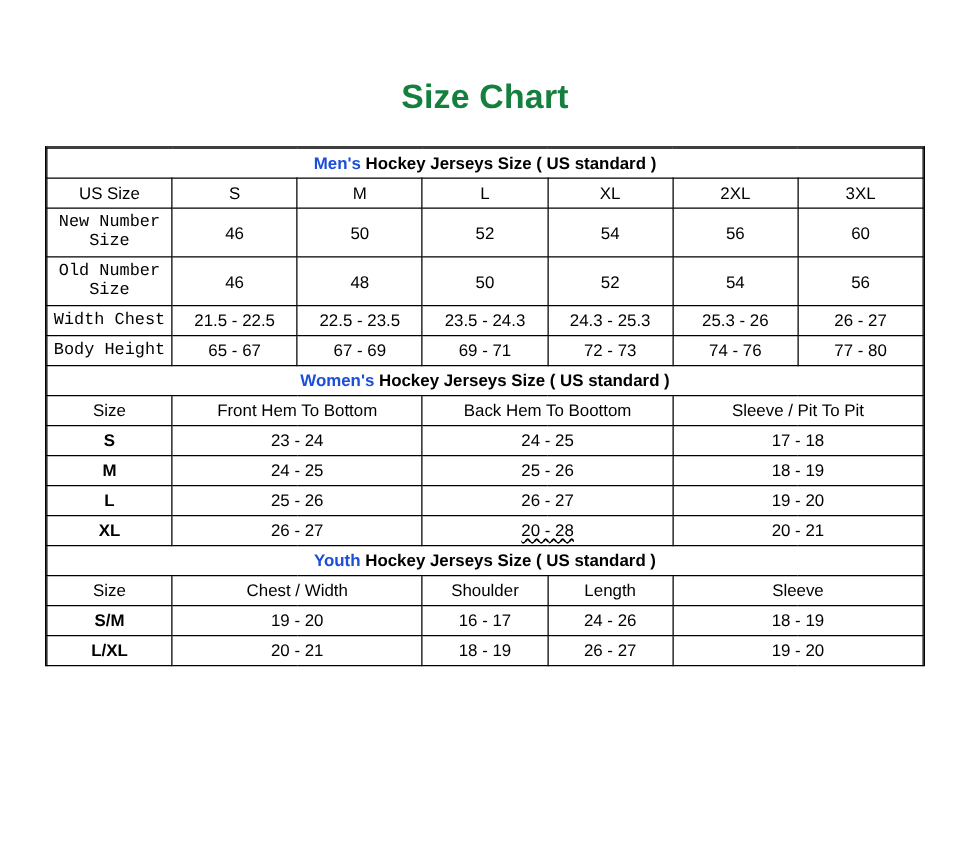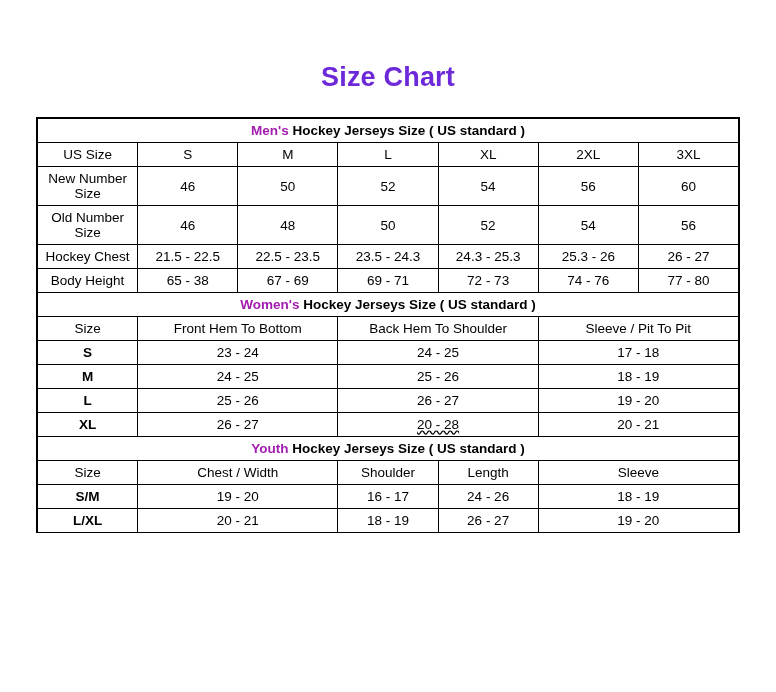--- a/index.html
+++ b/index.html
@@ -15,21 +15,21 @@
     overflow: hidden;
   }
   .page {
     position: relative;
     width: 776px;
     height: 692px;
     box-sizing: border-box;
   }
   .title {
     text-align: center;
-    color: #6d28d9;
+    color: #15803d;
     font-size: 27px;
     font-weight: bold;
     padding-top: 62px;
     padding-bottom: 0;
     letter-spacing: 0.2px;
   }
   .chart-wrap {
     margin: 24px 36px 0 36px;
     border: 1px solid #000;
     border-bottom: none;
@@ -50,27 +50,28 @@
   }
   
   .band td {
     background: #ffff00;
     font-weight: bold;
     font-size: 15px;
     padding: 5px 2px;
     height: 27px;
   }
   .band .accent {
-    color: #a21caf;
+    color: #1d4ed8;
   }
   .hdr td {
     font-weight: normal;
   }
   .rowlabel {
     font-weight: normal;
+    font-family: Liberation Mono, monospace;
   }
   .bold {
     font-weight: bold;
   }
   .wavy {
     text-decoration: underline;
     text-decoration-style: wavy;
     text-decoration-color: #000;
   }
 </style>
@@ -109,45 +110,45 @@
         <tr>
           <td class="rowlabel">Old Number Size</td>
           <td>46</td>
           <td>48</td>
           <td>50</td>
           <td>52</td>
           <td>54</td>
           <td>56</td>
         </tr>
         <tr>
-          <td class="rowlabel">Hockey Chest</td>
+          <td class="rowlabel">Width Chest</td>
           <td>21.5 - 22.5</td>
           <td>22.5 - 23.5</td>
           <td>23.5 - 24.3</td>
           <td>24.3 - 25.3</td>
           <td>25.3 - 26</td>
           <td>26 - 27</td>
         </tr>
         <tr>
           <td class="rowlabel">Body Height</td>
-          <td>65 - 38</td>
+          <td>65 - 67</td>
           <td>67 - 69</td>
           <td>69 - 71</td>
           <td>72 - 73</td>
           <td>74 - 76</td>
           <td>77 - 80</td>
         </tr>
 
         <tr class="band">
           <td colspan="7"><span class="accent">Women's</span><span> Hockey Jerseys Size ( US standard )</span></td>
         </tr>
         <tr class="hdr">
           <td>Size</td>
           <td colspan="2">Front Hem To Bottom</td>
-          <td colspan="2">Back Hem To Shoulder</td>
+          <td colspan="2">Back Hem To Boottom</td>
           <td colspan="2">Sleeve / Pit To Pit</td>
         </tr>
         <tr>
           <td class="bold">S</td>
           <td colspan="2">23 - 24</td>
           <td colspan="2">24 - 25</td>
           <td colspan="2">17 - 18</td>
         </tr>
         <tr>
           <td class="bold">M</td>

